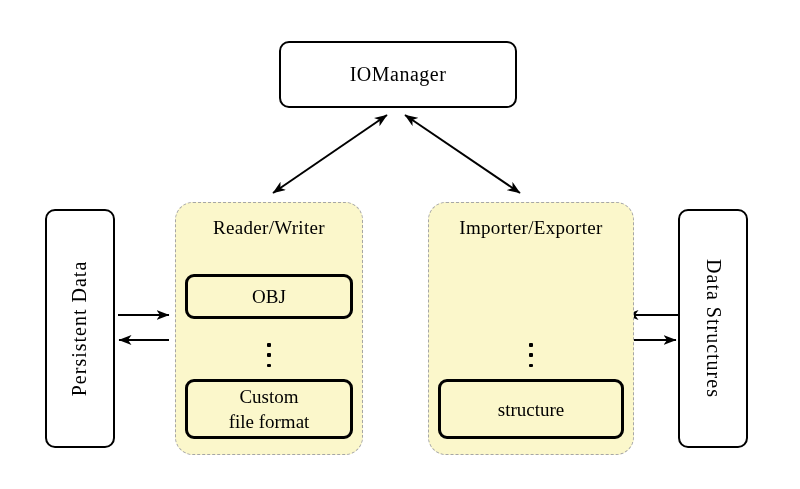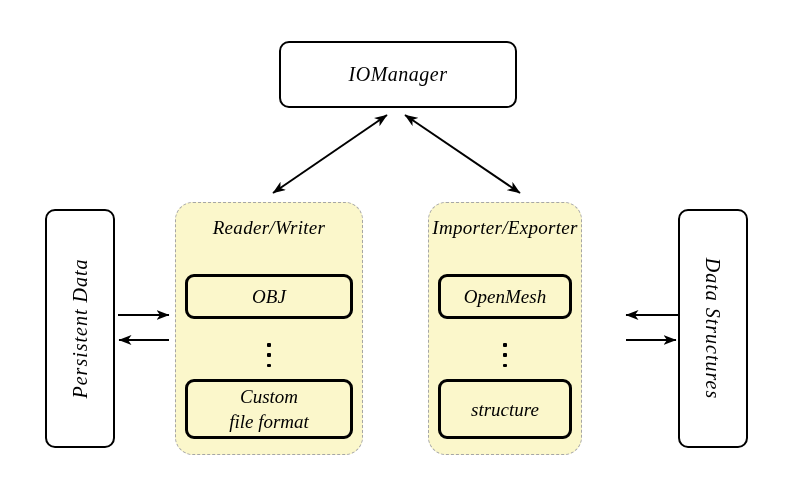--- a/index.html
+++ b/index.html
@@ -14,21 +14,20 @@
   * { margin: 0; padding: 0; box-sizing: border-box; }
   html, body { background: var(--background); }
   body { font-family: "Liberation Serif", "DejaVu Serif", serif; color: var(--text); }
 
   .canvas {
     position: relative;
     width: 800px;
     height: 489px;
     background: var(--background);
     overflow: hidden;
-    font-style: italic;
   }
 
   .arrows-layer {
     position: absolute;
     left: 0; top: 0;
     width: 800px; height: 489px;
     pointer-events: none;
   }
   .arrows-layer line { stroke: var(--arrow); stroke-width: 2; }
   .arrows-layer marker path { fill: var(--arrow); }
@@ -58,21 +57,21 @@
 
   .panel {
     position: absolute;
     top: 202px;
     height: 253px;
     background: var(--panel-fill);
     border: 1.6px dashed var(--panel-border);
     border-radius: 18px;
   }
   .panel-left  { left: 175px; width: 188px; }
-  .panel-right { left: 428px; width: 154px; padding-left: 29px; }
+  .panel-right { left: 428px; width: 206px; padding-left: 29px; }
 
   .panel-title {
     position: absolute;
     left: 0; right: 0;
     top: 14px;
     text-align: center;
     font-size: 19px;
     letter-spacing: 0.3px;
     white-space: nowrap;
   }
@@ -155,23 +154,20 @@
         <i></i>
     </div>
     <div class="item-box item-bottom">
       <span class="line">Custom</span>
       <span class="line">file format</span>
     </div>
   </div>
 
   <div class="panel panel-right">
     <div class="panel-title">Importer/Exporter</div>
-    <div class="item-box item-top">
-      <span class="line">OpenMesh</span>
-    </div>
     <div class="v-ellipsis">
       <i></i>
         <i></i>
         <i></i>
     </div>
     <div class="item-box item-bottom">
       <span class="line">structure</span>
     </div>
   </div>
 

